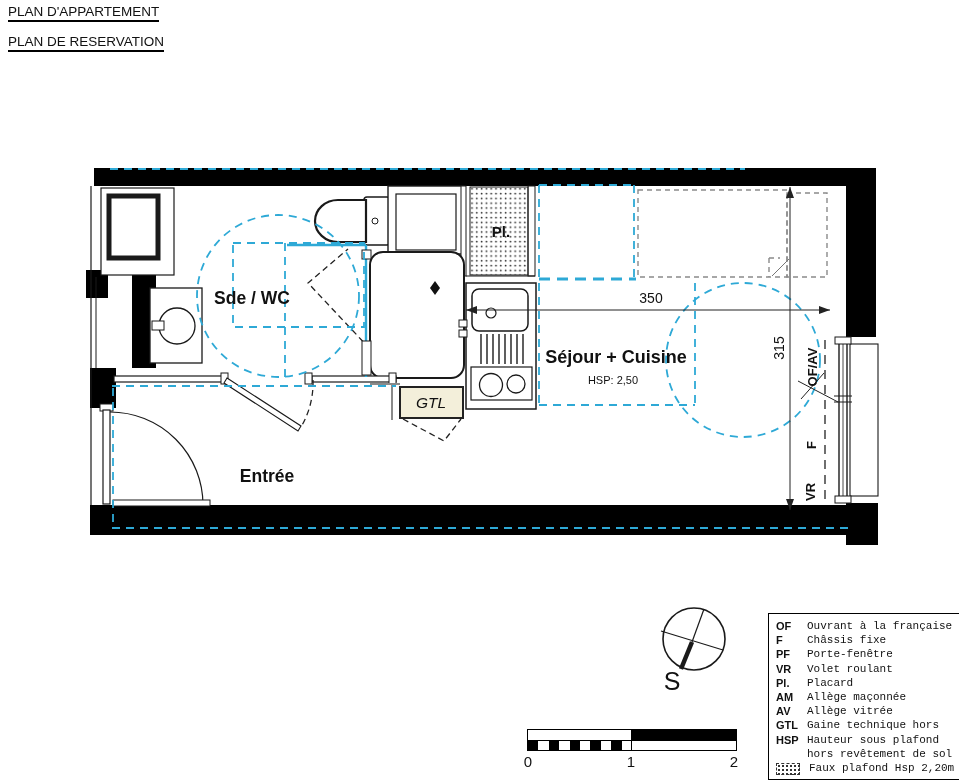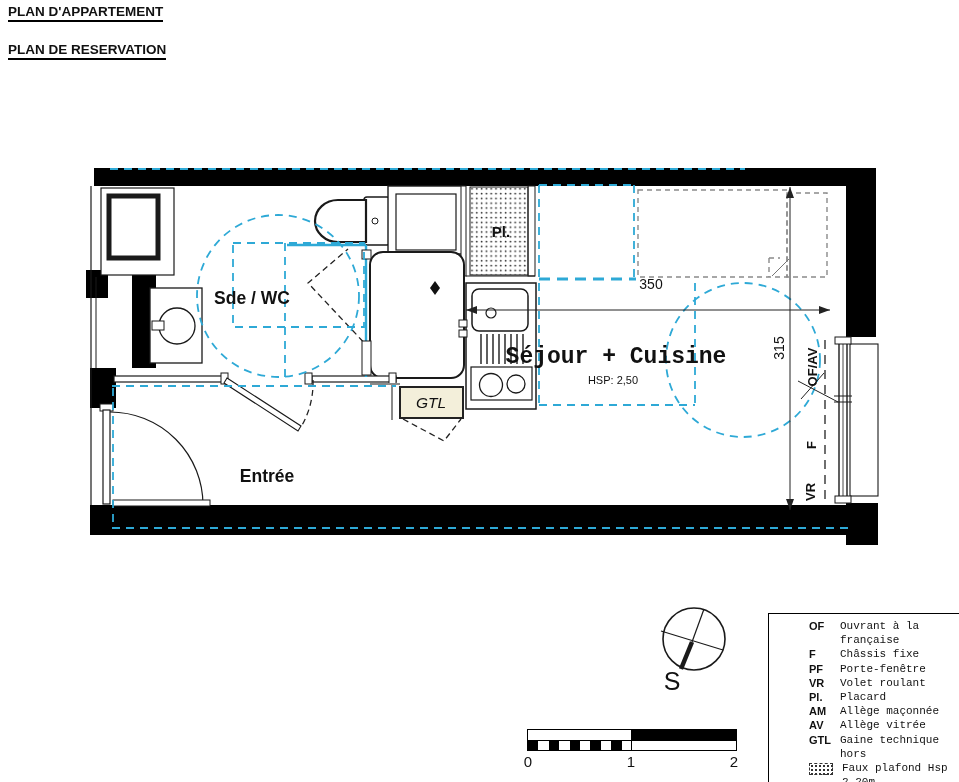--- a/index.html
+++ b/index.html
@@ -19,36 +19,36 @@
   .c-solid{stroke:var(--cyan);fill:none;stroke-width:2.4;}
   .g-dash{stroke:var(--gray-dash);fill:none;stroke-width:1.4;stroke-dasharray:5 4;}
   .k-dash{stroke:#222;fill:none;stroke-width:1.3;stroke-dasharray:9 6;}
   .d-dash{stroke:#222;fill:none;stroke-width:1.3;stroke-dasharray:6 4;}
   .dim{stroke:#222;stroke-width:1;fill:none;}
   .arrow{fill:#222;stroke:none;}
   
   .lbl{position:absolute;transform:translate(-50%,-50%);white-space:nowrap;line-height:1;}
   .lbl.rot{transform:translate(-50%,-50%) rotate(-90deg);}
   .room{font-weight:bold;font-size:17.5px;text-align:right;}
-  .room-big{font-weight:bold;font-size:23px;font-family:Liberation Mono, monospace;}
+  .room-big{font-weight:bold;font-size:18px;}
   .sub{font-size:11px;}
   .small-b{font-weight:bold;font-size:15px;}
   .gtl{font-style:italic;font-size:15.5px;}
   .dimtxt{font-size:14px;}
   .wintxt{font-weight:bold;font-size:13px;}
   .stxt{font-size:25px;}
   .ticktxt{font-size:15px;}
   
   .titles{position:absolute;left:8px;top:4px;}
-  .titles div{display:table;font-weight:bold;font-size:13.5px;
-              border-bottom:2px solid #000;padding-bottom:1px;margin-bottom:20px;}
+  .titles div{display:table;font-weight:normal;font-size:13.5px;
+              border-bottom:2px solid #000;padding-bottom:1px;margin-bottom:12px;}
   
   .legend{position:absolute;left:768px;top:613px;width:180px;
           border:1.5px solid #000;padding:5px 4px 4px 7px;font-size:11px;line-height:14.2px;}
-  .legend .row{display:flex;margin-left:33px;}
+  .legend .row{display:flex;}
   .legend .abbr{width:31px;font-weight:bold;flex:none;}
   .legend .def{flex:1;font-family:Liberation Mono, monospace;}
   .swatch{width:22px;height:10px;margin:2px 9px 0 0;flex:none;
           border:1.5px dashed #333;
           background-image:radial-gradient(circle,#333 0.8px,transparent 1.1px);
           background-size:4px 4px;}
   
   .scalebar{position:absolute;left:527px;top:729px;width:208px;height:20px;
             border:1.5px solid #000;display:flex;flex-direction:column;}
   .scalebar .r{display:flex;height:10px;}
@@ -232,21 +232,21 @@
       <line class="ln" x1="692" y1="642" x2="681" y2="669" stroke-width="4.5"></line>
     </g>
   </svg>
 
   <div class="lbl room" style="left:252px;top:299px">Sde / WC</div>
   <div class="lbl room" style="left:267px;top:477px">Entrée</div>
   <div class="lbl room-big" style="left:616px;top:357px">Séjour + Cuisine</div>
   <div class="lbl sub" style="left:613px;top:380px">HSP: 2,50</div>
   <div class="lbl small-b" style="left:501px;top:231px">Pl.</div>
   <div class="lbl gtl" style="left:431px;top:403px">GTL</div>
-  <div class="lbl dimtxt" style="left:651px;top:284px">350</div>
+  <div class="lbl dimtxt" style="left:651px;top:298px">350</div>
   <div class="lbl dimtxt rot" style="left:779px;top:348px">315</div>
   <div class="lbl wintxt rot" style="left:812px;top:367px">OF/AV</div>
   <div class="lbl wintxt rot" style="left:811px;top:445px">F</div>
   <div class="lbl wintxt rot" style="left:810px;top:492px">VR</div>
   <div class="lbl stxt" style="left:672px;top:681px">S</div>
 
   <div class="scalebar">
     <div class="r">
         <div class="sb-w"></div>
         <div class="sb-b"></div>
@@ -287,18 +287,22 @@
       </div>
     <div class="row">
       <span class="abbr">AV</span>
       <span class="def">Allège vitrée</span>
       </div>
     <div class="row">
       <span class="abbr">GTL</span>
       <span class="def">Gaine technique hors</span>
       </div>
     <div class="row">
+      <span class="abbr">HSP</span>
+      <span class="def">Hauteur sous plafond hors revêtement de sol</span>
+      </div>
+    <div class="row">
       <span class="swatch"></span>
       <span class="def">Faux plafond Hsp 2,20m</span>
       </div>
   </div>
 
 </div>
 
 </body></html>

